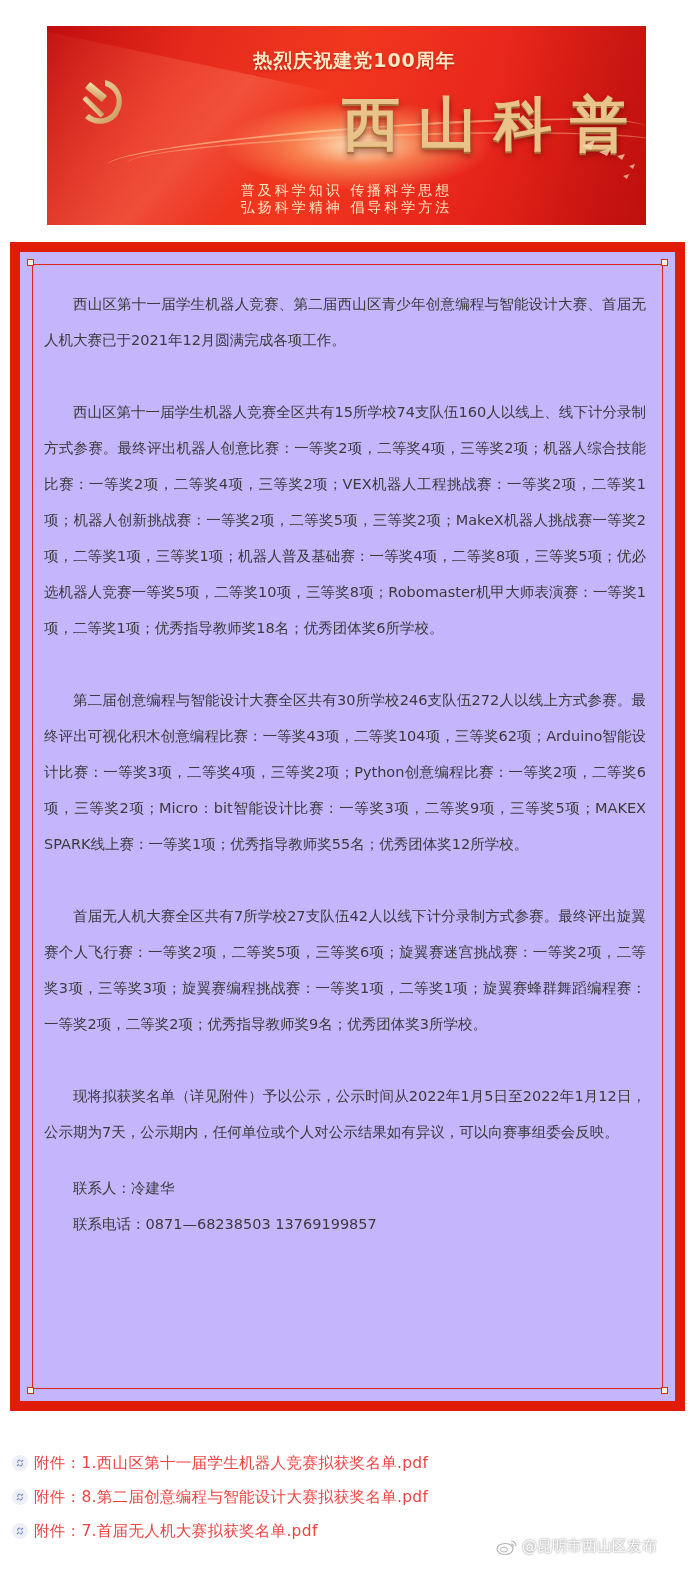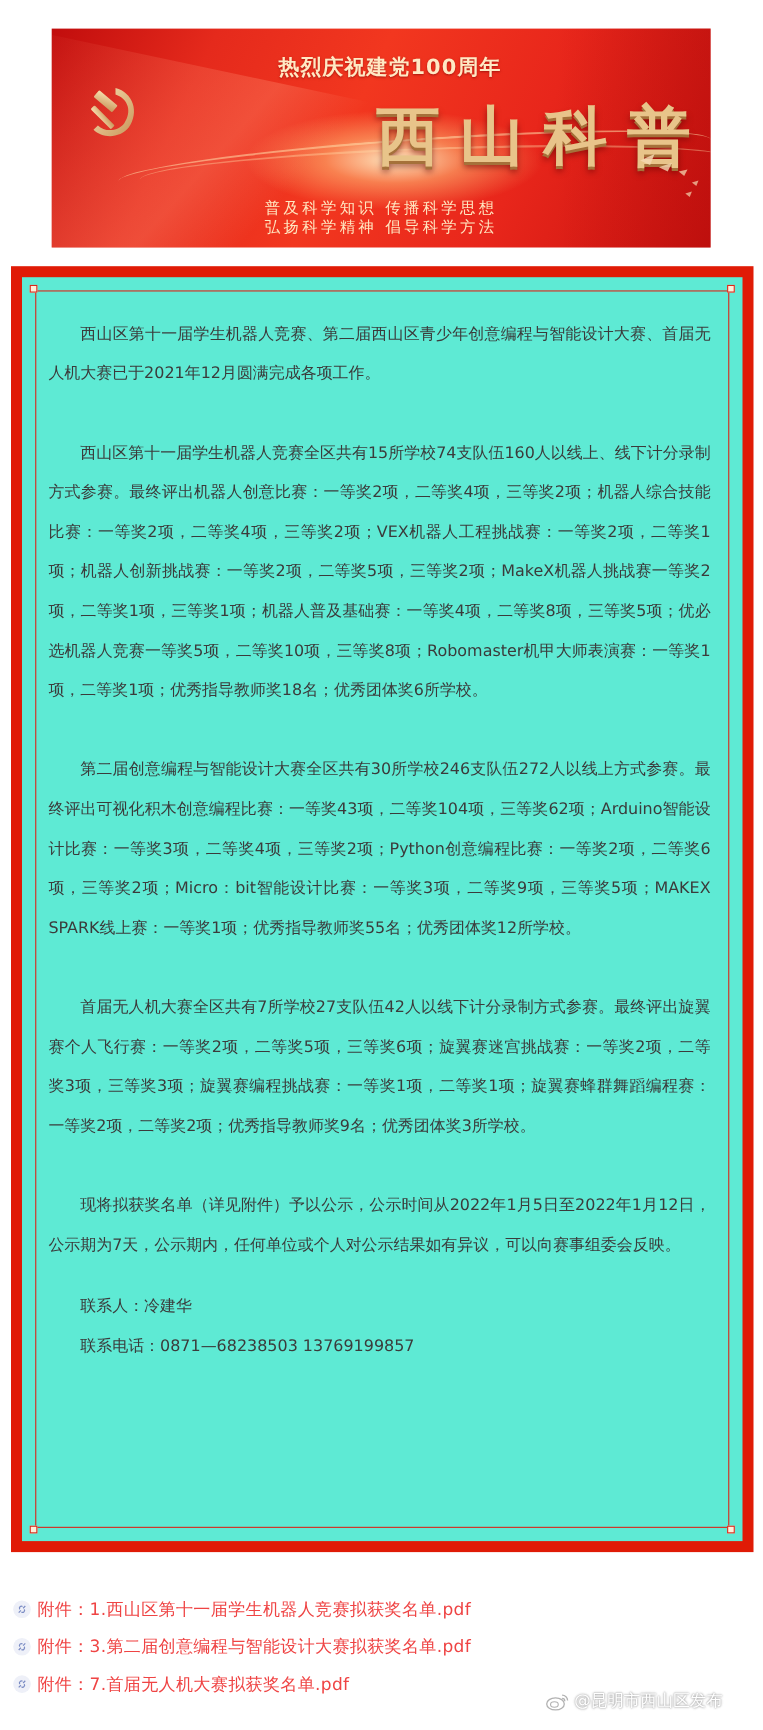--- a/index.html
+++ b/index.html
@@ -83,21 +83,21 @@
     .frame {
       position: absolute;
       left: 10px; top: 242px;
       width: 675px; height: 1169px;
       background: #e01b06;
       padding: 10px;
     }
     .frame .paper {
       position: relative;
       width: 100%; height: 100%;
-      background: #5eead4;
+      background: #c4b5fd;
     }
     .frame .rule {
       position: absolute;
       left: 12px; top: 12px; right: 12px; bottom: 12px;
       border: 1px solid #d9271a;
     }
     .corner {
       position: absolute;
       width: 7px; height: 7px;
       border: 1px solid #d9271a;
@@ -218,21 +218,21 @@
         </svg>
     </span>
     <span class="label">附件：1.西山区第十一届学生机器人竞赛拟获奖名单.pdf</span>
   </div>
   <div class="attach-item">
     <span class="link-icon">
       <svg width="10" height="10" viewBox="0 0 10 10">
           <path d="M2 8 L4 6 M6 4 L8 2 M3 5 a1.8 1.8 0 0 1 2.5-2.5 M7 5 a1.8 1.8 0 0 1-2.5 2.5" stroke="#7b8cc4" stroke-width="1.1" fill="none"></path>
         </svg>
     </span>
-    <span class="label">附件：3.第二届创意编程与智能设计大赛拟获奖名单.pdf</span>
+    <span class="label">附件：8.第二届创意编程与智能设计大赛拟获奖名单.pdf</span>
   </div>
   <div class="attach-item">
     <span class="link-icon">
       <svg width="10" height="10" viewBox="0 0 10 10">
           <path d="M2 8 L4 6 M6 4 L8 2 M3 5 a1.8 1.8 0 0 1 2.5-2.5 M7 5 a1.8 1.8 0 0 1-2.5 2.5" stroke="#7b8cc4" stroke-width="1.1" fill="none"></path>
         </svg>
     </span>
     <span class="label">附件：7.首届无人机大赛拟获奖名单.pdf</span>
   </div>
 </div>

